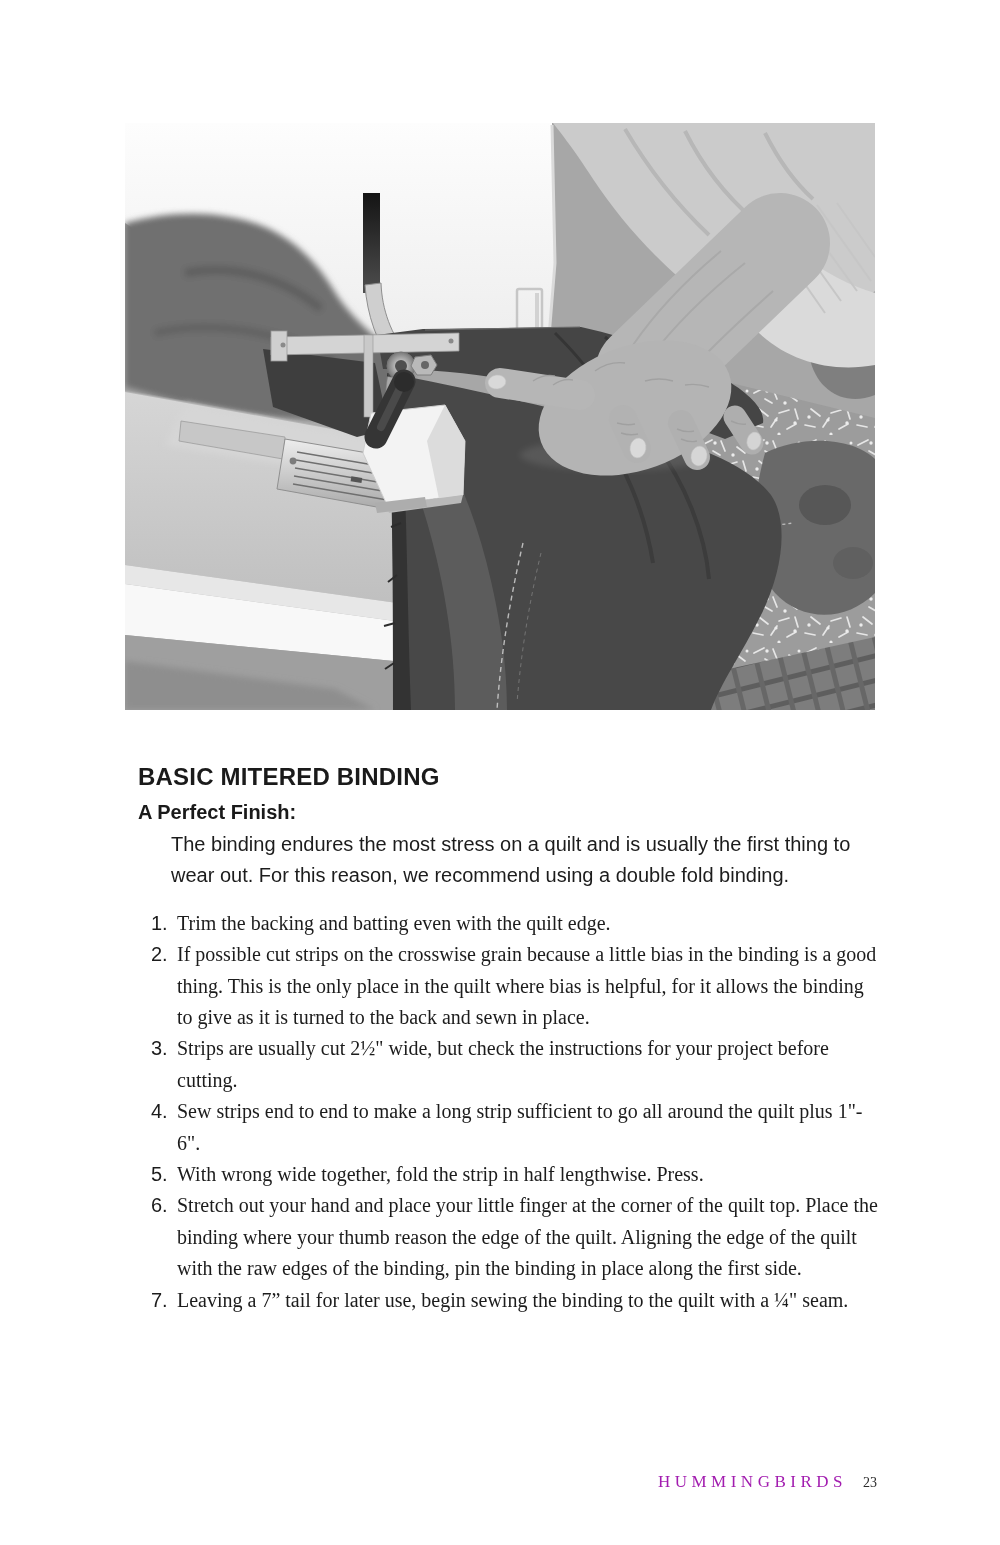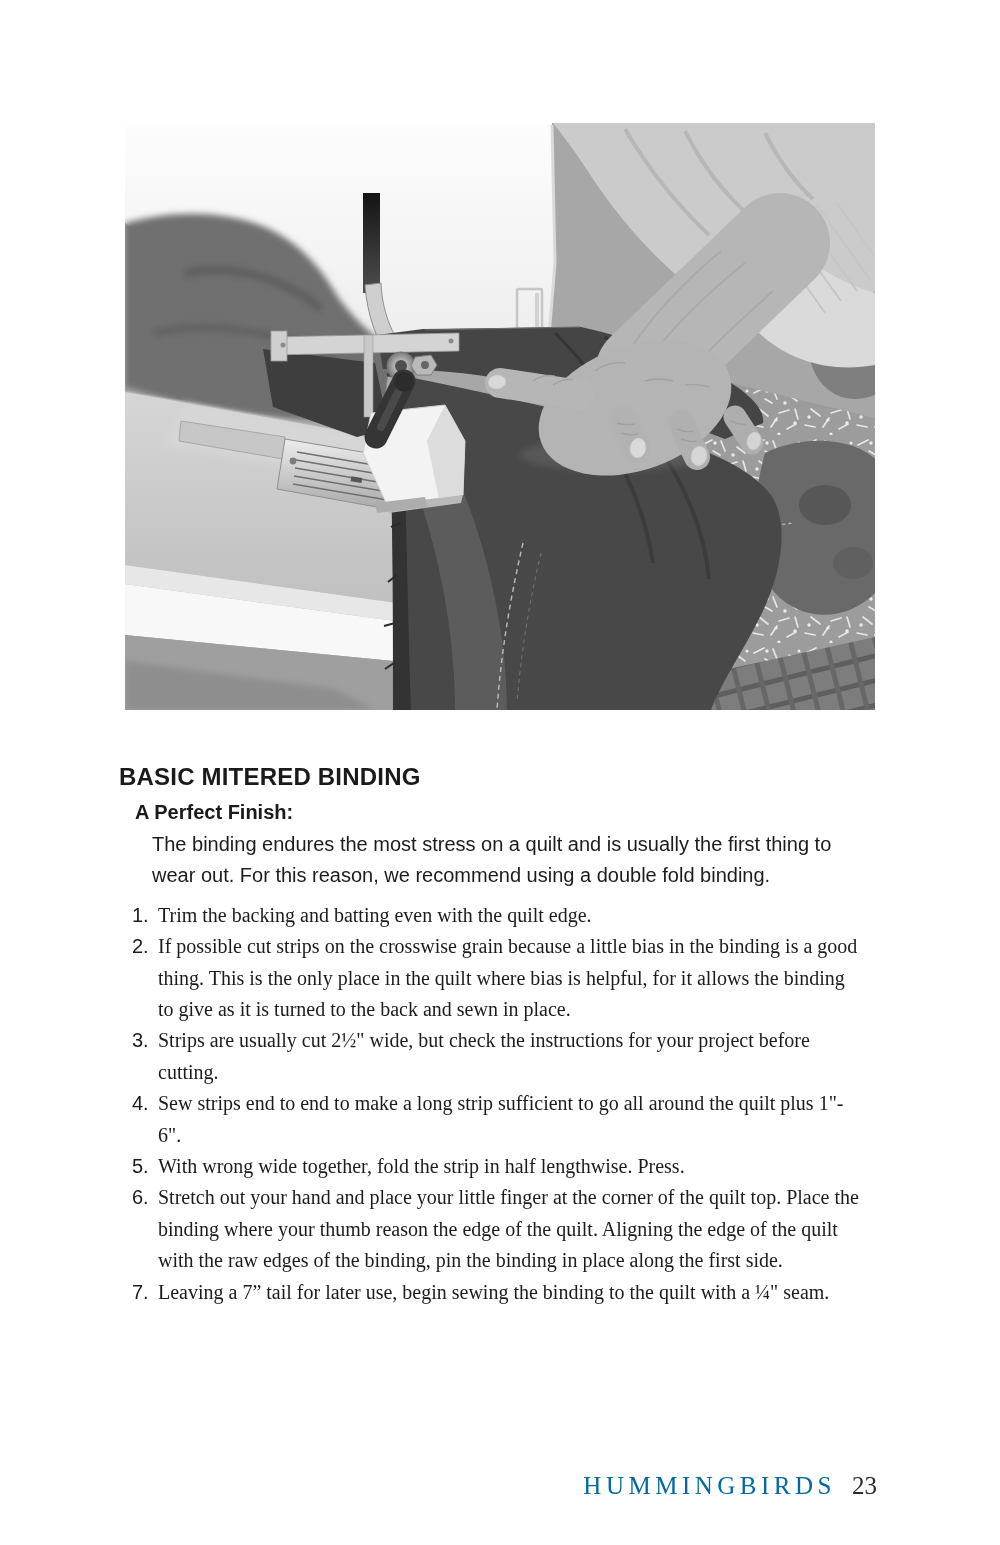--- a/index.html
+++ b/index.html
@@ -6,46 +6,46 @@
   .page{
     position:relative;width:1000px;height:1545px;background:#ffffff;
     font-family:"Liberation Sans",sans-serif;color:#1c1c1c;overflow:hidden;
   }
   .photo{
     position:absolute;left:125px;top:123px;width:750px;height:587px;
     overflow:hidden;background:#a7a7a7;
   }
   .photo svg{display:block;width:100%;height:100%;}
   .content{
-    position:absolute;left:119px;top:762px;width:744px;
+    position:absolute;left:138px;top:762px;width:744px;
   }
   .h1{
     font-size:24px;font-weight:bold;letter-spacing:0.2px;color:#1a1a1a;
     margin:0 0 6px 0;line-height:30px;
   }
   .h2{
-    font-size:20px;font-weight:bold;color:#1a1a1a;margin:0 0 3px 16px;line-height:28px;
+    font-size:20px;font-weight:bold;color:#1a1a1a;margin:0 0 3px 0;line-height:28px;
   }
   .intro{
-    margin:0 0 8px 33px;width:702px;
+    margin:0 0 16px 33px;width:702px;
     font-size:20px;line-height:31.4px;
   }
   .steps{margin-left:13px;}
   .step{display:flex;align-items:flex-start;}
   .step .num{flex:0 0 26px;font-size:20px;line-height:31.4px;}
   .step .txt{flex:1;max-width:702px;font-size:20px;line-height:31.4px;font-family:Liberation Serif, serif;}
   .footer{
     position:absolute;top:1472px;left:0;width:877px;text-align:right;
     font-family:"Liberation Serif",serif;white-space:nowrap;
   }
   .footer .book{
-    font-size:25px;letter-spacing:4.5px;color:#0369a1;margin-top:34px;
+    font-size:17px;letter-spacing:4.5px;color:#a21caf;margin-top:34px;
   }
   .footer .pagenum{
-    font-size:25px;color:#2b2b2b;margin-left:12px;letter-spacing:0;
+    font-size:14px;color:#2b2b2b;margin-left:12px;letter-spacing:0;
   }
 </style>
 </head>
 <body>
 
 <div class="page">
 
   <figure class="photo" style="margin:0">
     <svg viewBox="0 0 750 587" preserveAspectRatio="none" role="img">
       <defs>

